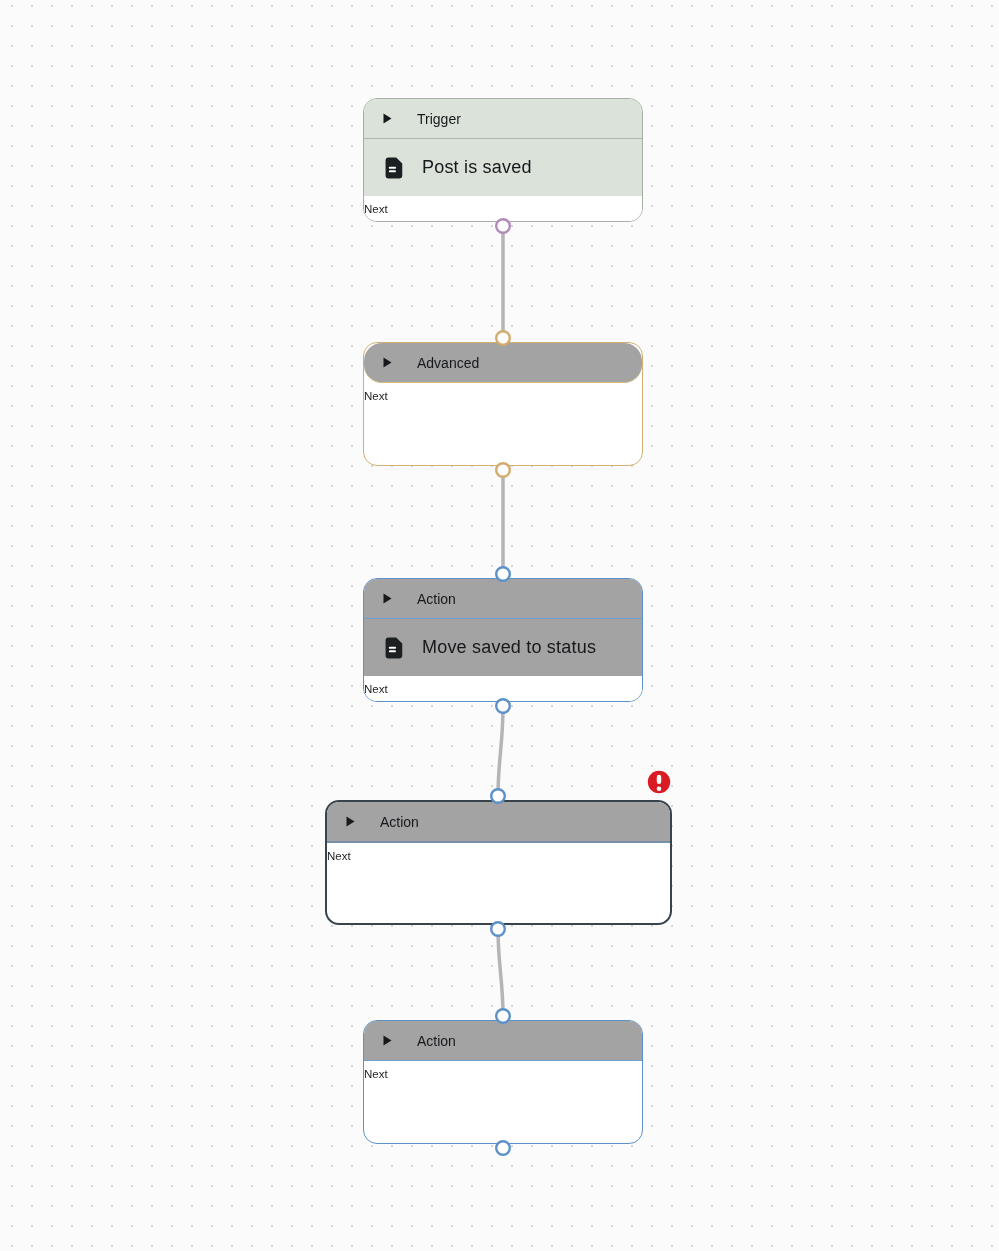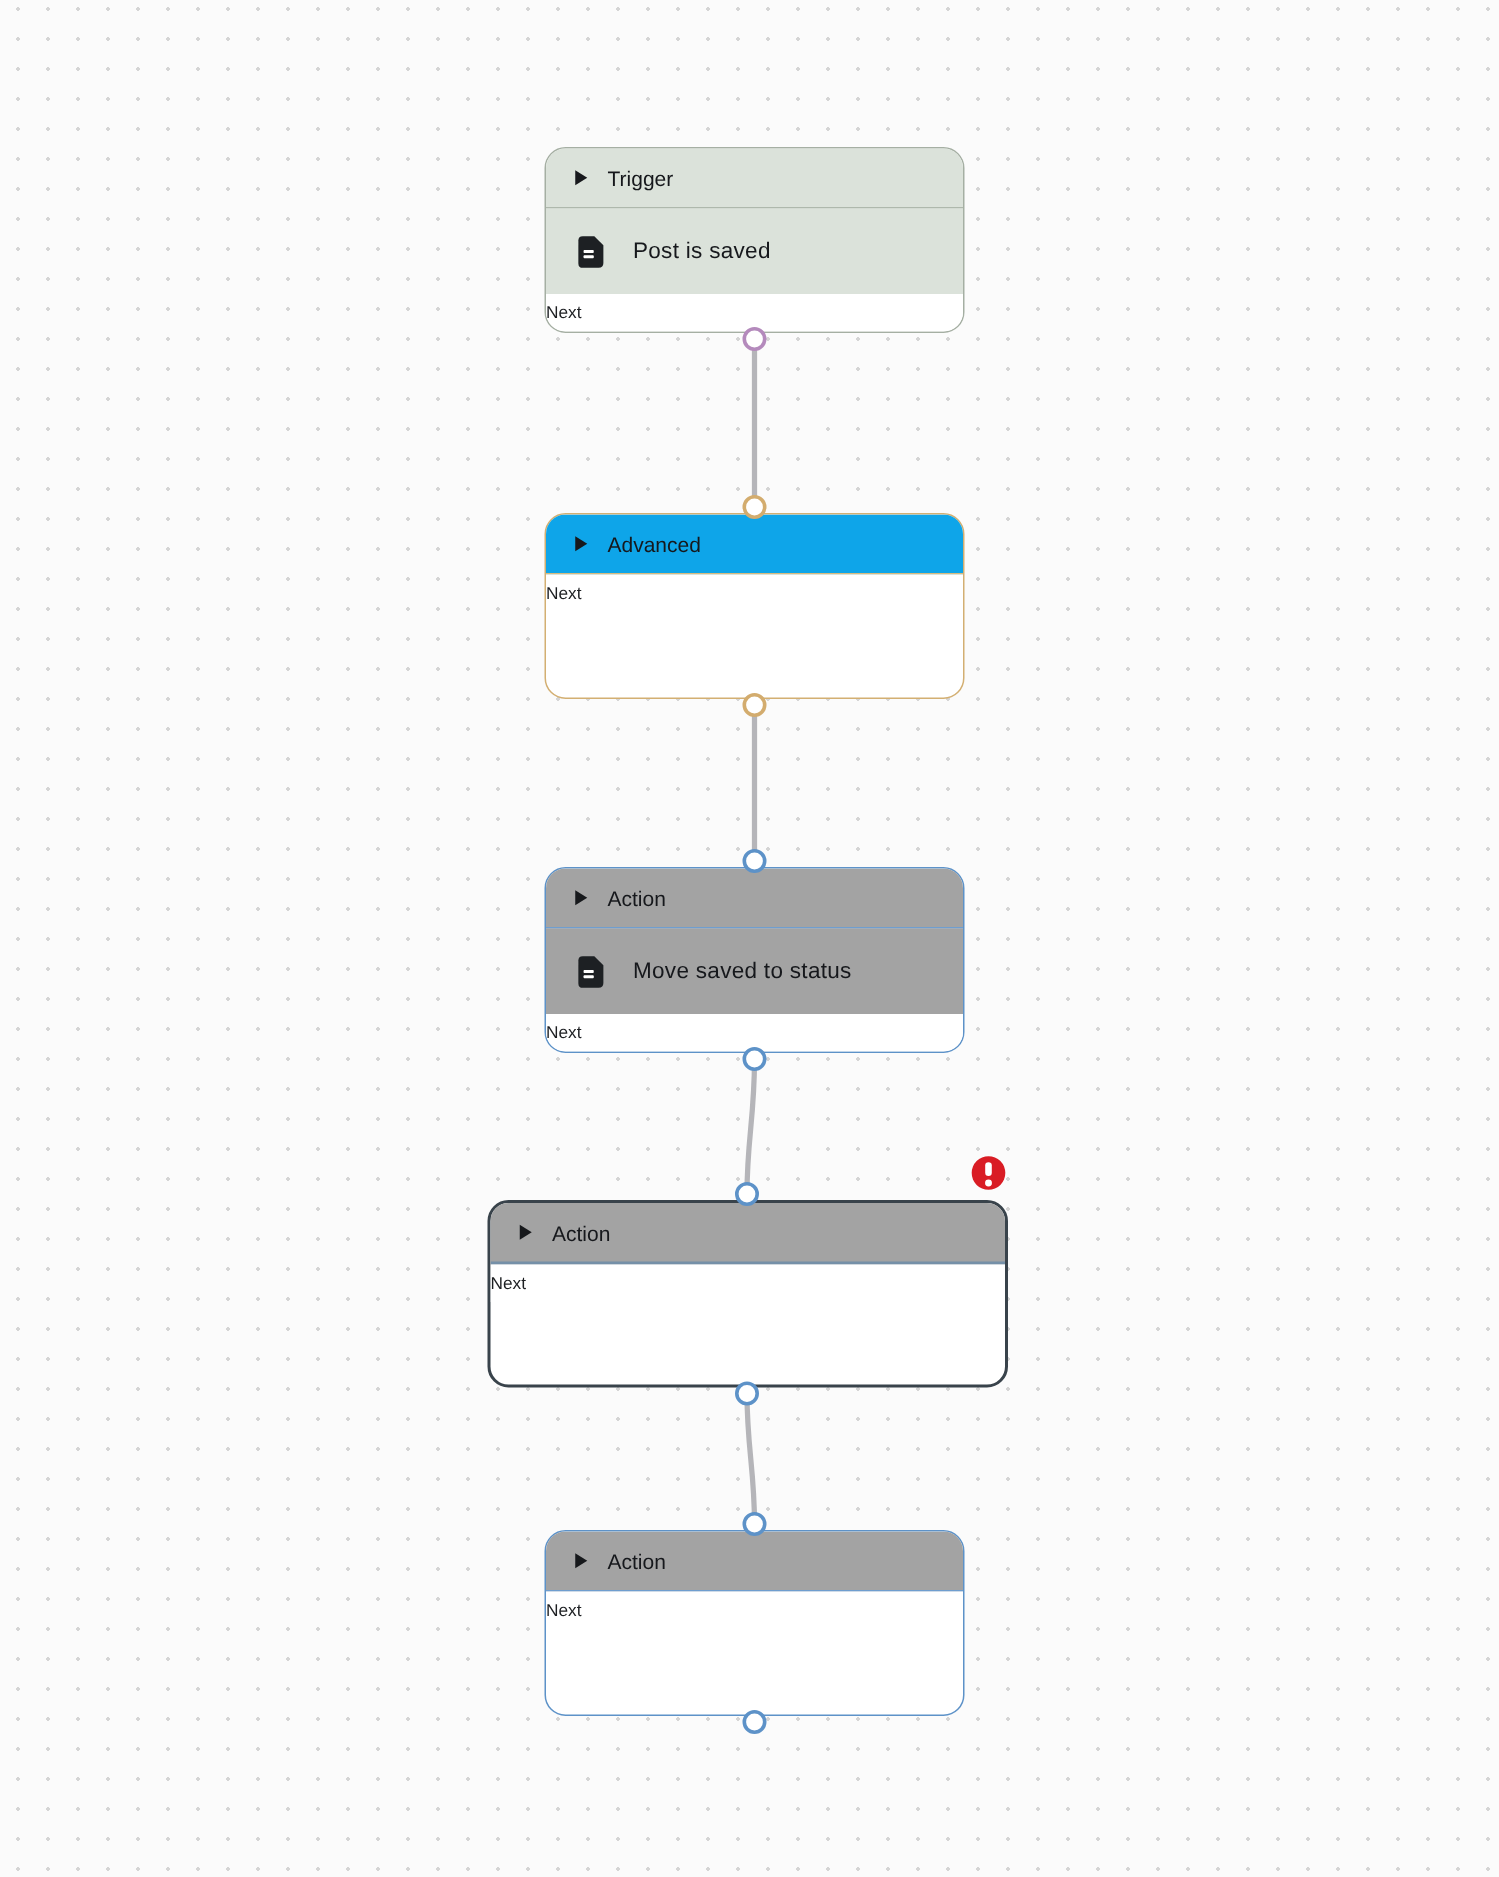--- a/index.html
+++ b/index.html
@@ -23,50 +23,50 @@
     background:#ffffff;
     border:1.5px solid #999;
     border-radius:14px;
     overflow:hidden;
     box-sizing:border-box;
     z-index:2;
     color:#16181c;
   }
   .node-header{
     height:39px;min-height:39px;
-    display:flex;align-items:center;gap:13px;
+    display:flex;align-items:center;gap:25px;
     padding:0 19px;
     font-size:14px;
     border-bottom:1px solid rgba(0,0,0,0.18);
     text-align:center;
   }
   .node-body{
     flex:1;
     display:flex;align-items:center;gap:17px;
     padding:0 19px;
-    font-size:15px;
+    font-size:18px;
     letter-spacing:.2px;
   }
   .node-footer{
     height:25px;min-height:25px;
     background:#ffffff;
     display:flex;align-items:center;justify-content:flex-start;
     font-size:11.5px;
     color:#1d1f22;
   }
   .tri{flex:0 0 auto;}
   .body-icon{flex:0 0 auto;display:block;}
 
   
   .theme-trigger{border-color:#a5afa3;}
   .theme-trigger .node-header,.theme-trigger .node-body{background:#dbe2da;}
   .theme-trigger .node-header{border-bottom-color:#aeb8ac;}
 
   .theme-advanced{border-color:#d3af72;}
-  .theme-advanced .node-header,.theme-advanced .node-body{background:#0ea5e9;}
+  .theme-advanced .node-header,.theme-advanced .node-body{background:#a3a3a3;border-radius:18px;}
   .theme-advanced .node-header{border-bottom-color:#d8ba7e;}
 
   .theme-action{border-color:#5d92c8;}
   .theme-action .node-header,.theme-action .node-body{background:#a3a3a3;}
   .theme-action .node-header{border-bottom-color:#6f9ecf;}
 
   .node.selected{border:2px solid #39434b;}
   .node.selected .node-header{border-bottom:2px solid #7590a8;}
 
   .overlay{

